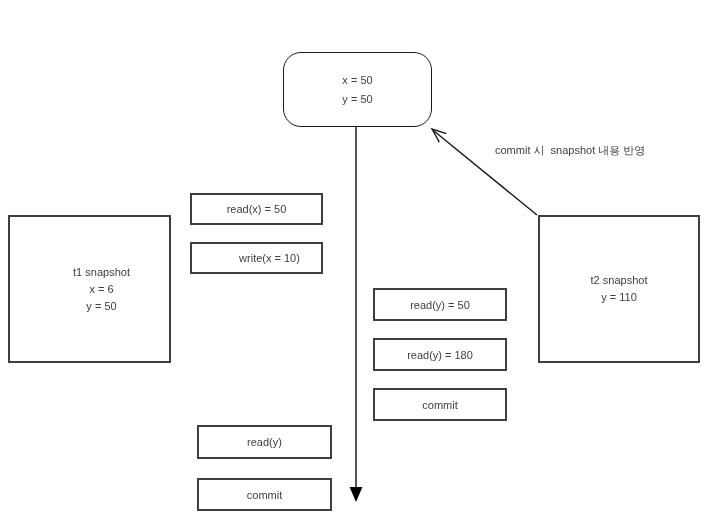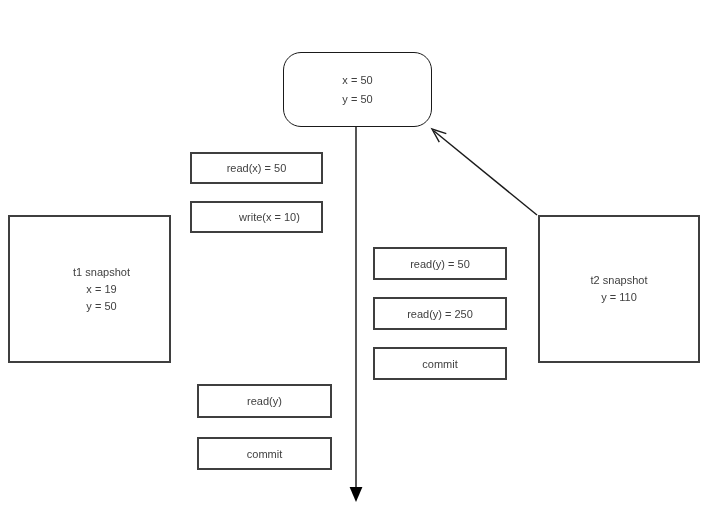--- a/index.html
+++ b/index.html
@@ -22,20 +22,21 @@
     position: absolute;
     background: #ffffff;
     box-sizing: border-box;
     display: flex;
     align-items: center;
     justify-content: center;
     text-align: center;
   }
   .op-box {
     border: 2px solid #3f3f3f;
+    margin-top: 41px;
   }
   .snap-box {
     border: 2px solid #3f3f3f;
     flex-direction: column;
     line-height: 17px;
   }
   .rounded-box {
     border: 1px solid #1a1a1a;
     border-radius: 18px;
     flex-direction: column;
@@ -74,21 +75,21 @@
     <polyline points="446.3,133.6 432,129 439.3,142.1" fill="none" stroke="#1a1a1a" stroke-width="1.4"></polyline>
   </svg>
 
   <div class="node rounded-box pos-db-state">
     <div>x = 50</div>
     <div>y = 50</div>
   </div>
 
   <div class="node snap-box pos-t1">
     <div>t1 snapshot</div>
-    <div>x = 19</div>
+    <div>x = 6</div>
     <div>y = 50</div>
   </div>
 
   <div class="node snap-box pos-t2">
     <div>t2 snapshot</div>
     <div>y = 110</div>
   </div>
 
   <div class="node op-box pos-read-x">
     <span>read(x) = 50</span>
@@ -96,29 +97,30 @@
 
   <div class="node op-box pos-write-x">
     <span>write(x = 10)</span>
   </div>
 
   <div class="node op-box pos-read-y-50">
     <span>read(y) = 50</span>
   </div>
 
   <div class="node op-box pos-read-y-150">
-    <span>read(y) = 250</span>
+    <span>read(y) = 180</span>
   </div>
 
   <div class="node op-box pos-commit-t2">
     <span>commit</span>
   </div>
 
   <div class="node op-box pos-read-y">
     <span>read(y)</span>
   </div>
 
   <div class="node op-box pos-commit-t1">
     <span>commit</span>
   </div>
 
+  <div class="annotation">commit 시  snapshot 내용 반영</div>
 
 </div>
 
 </body></html>

